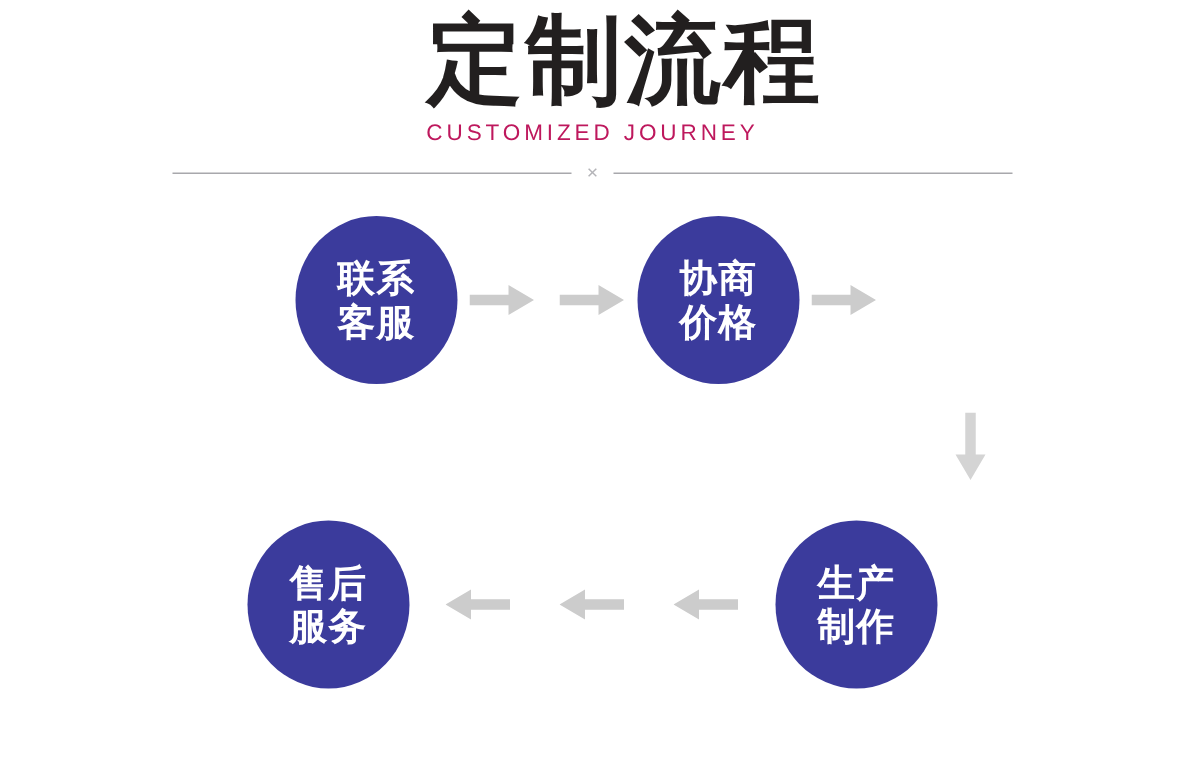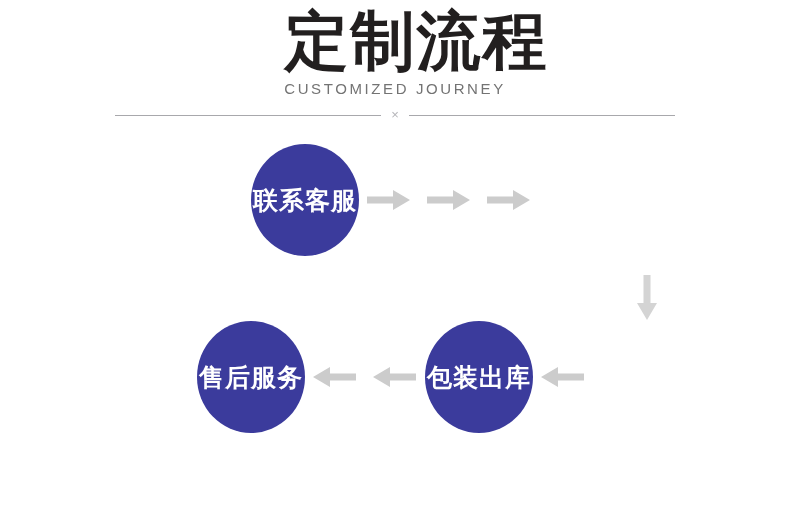--- a/index.html
+++ b/index.html
@@ -42,21 +42,21 @@
     padding-left: 43px;
   }
 
   .sub-title {
     margin: 0;
     padding-top: 6px;
     font-family: "Liberation Sans", "DejaVu Sans", sans-serif;
     font-size: 15px;
     line-height: 18px;
     font-weight: 400;
-    color: #737373;
+    color: #be185d;
     letter-spacing: 2.6px;
   }
 
   .divider {
     position: absolute;
     left: 115px;
     top: 108px;
     width: 560px;
     height: 14px;
     display: flex;
@@ -82,30 +82,30 @@
   .flow-row {
     position: absolute;
     left: 0;
     width: 790px;
     height: 118px;
     display: flex;
     align-items: center;
     justify-content: center;
   }
   .row-1 { top: 141px; }
-  .row-2 { top: 318px; }
+  .row-2 { top: 344px; gap: 16px; }
 
   .node {
     flex: 0 0 auto;
     width: 108px;
     height: 112px;
     border-radius: 50%;
     background: #3b3b9c;
     display: flex;
-    flex-direction: row;
+    flex-direction: column;
     align-items: center;
     justify-content: center;
   }
 
   .node-line {
     font-family: "DejaVu Sans", "Liberation Sans", sans-serif;
     font-size: 25px;
     line-height: 29px;
     font-weight: 700;
     color: #ffffff;
@@ -164,20 +164,24 @@
       </svg>
     </div>
 
 
     <div class="h-arrow">
       <svg width="44" height="22" viewBox="0 0 44 22" aria-hidden="true">
         <path d="M0 7.5 H26 V1 L43 11 L26 21 V14.5 H0 Z" fill="#cccccc"></path>
       </svg>
     </div>
 
+    <div class="node">
+      <span class="node-line">协商</span>
+      <span class="node-line">价格</span>
+    </div>
 
     <div class="h-arrow">
       <svg width="44" height="22" viewBox="0 0 44 22" aria-hidden="true">
         <path d="M0 7.5 H26 V1 L43 11 L26 21 V14.5 H0 Z" fill="#cccccc"></path>
       </svg>
     </div>
 
 
   </div>
 
@@ -200,27 +204,27 @@
       </svg>
     </div>
 
 
     <div class="h-arrow">
       <svg width="44" height="22" viewBox="0 0 44 22" aria-hidden="true">
         <path d="M43 7.5 H17 V1 L0 11 L17 21 V14.5 H43 Z" fill="#cccccc"></path>
       </svg>
     </div>
 
-    <div class="node">
-      <span class="node-line">包装</span>
-      <span class="node-line">出库</span>
-    </div>
 
     <div class="h-arrow">
       <svg width="44" height="22" viewBox="0 0 44 22" aria-hidden="true">
         <path d="M43 7.5 H17 V1 L0 11 L17 21 V14.5 H43 Z" fill="#cccccc"></path>
       </svg>
     </div>
 
+    <div class="node">
+      <span class="node-line">生产</span>
+      <span class="node-line">制作</span>
+    </div>
 
   </div>
 
 </div>
 
 </body></html>

